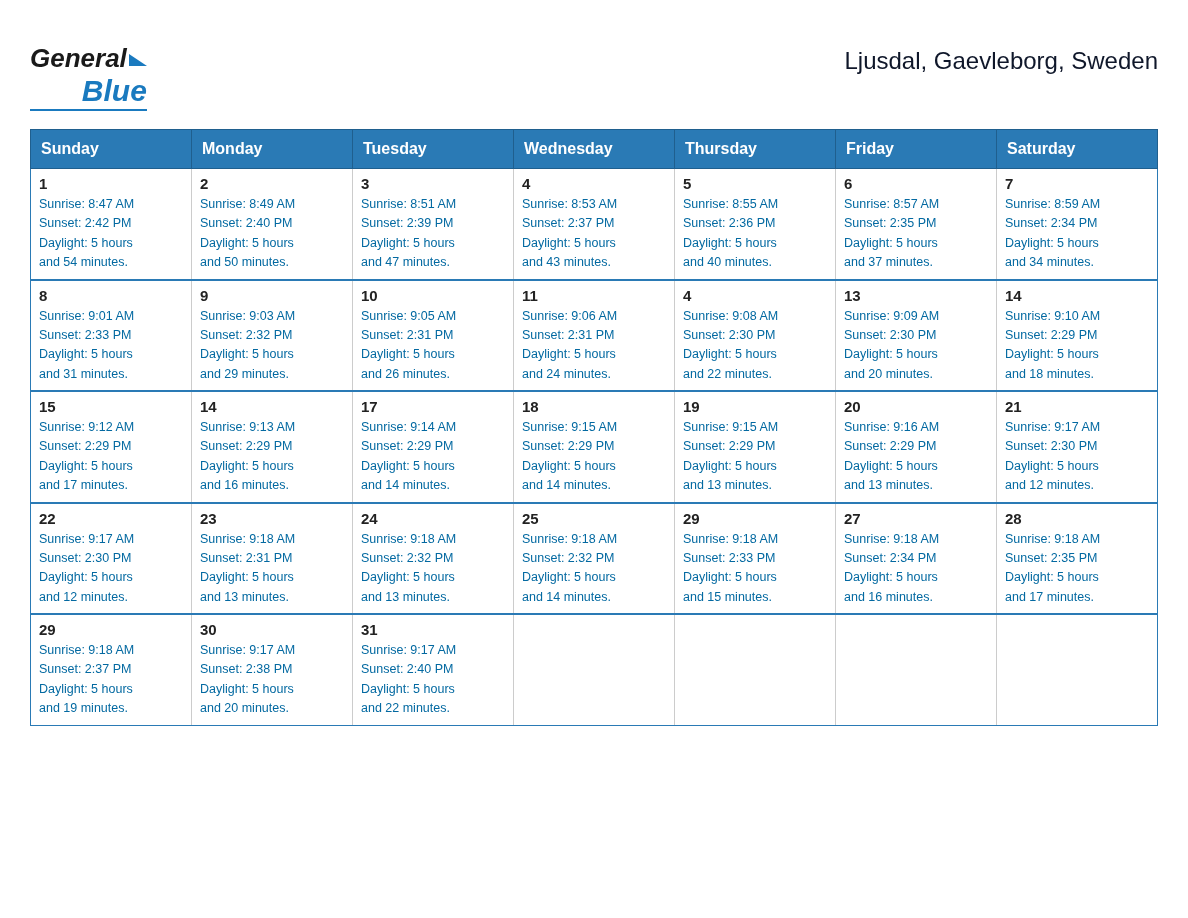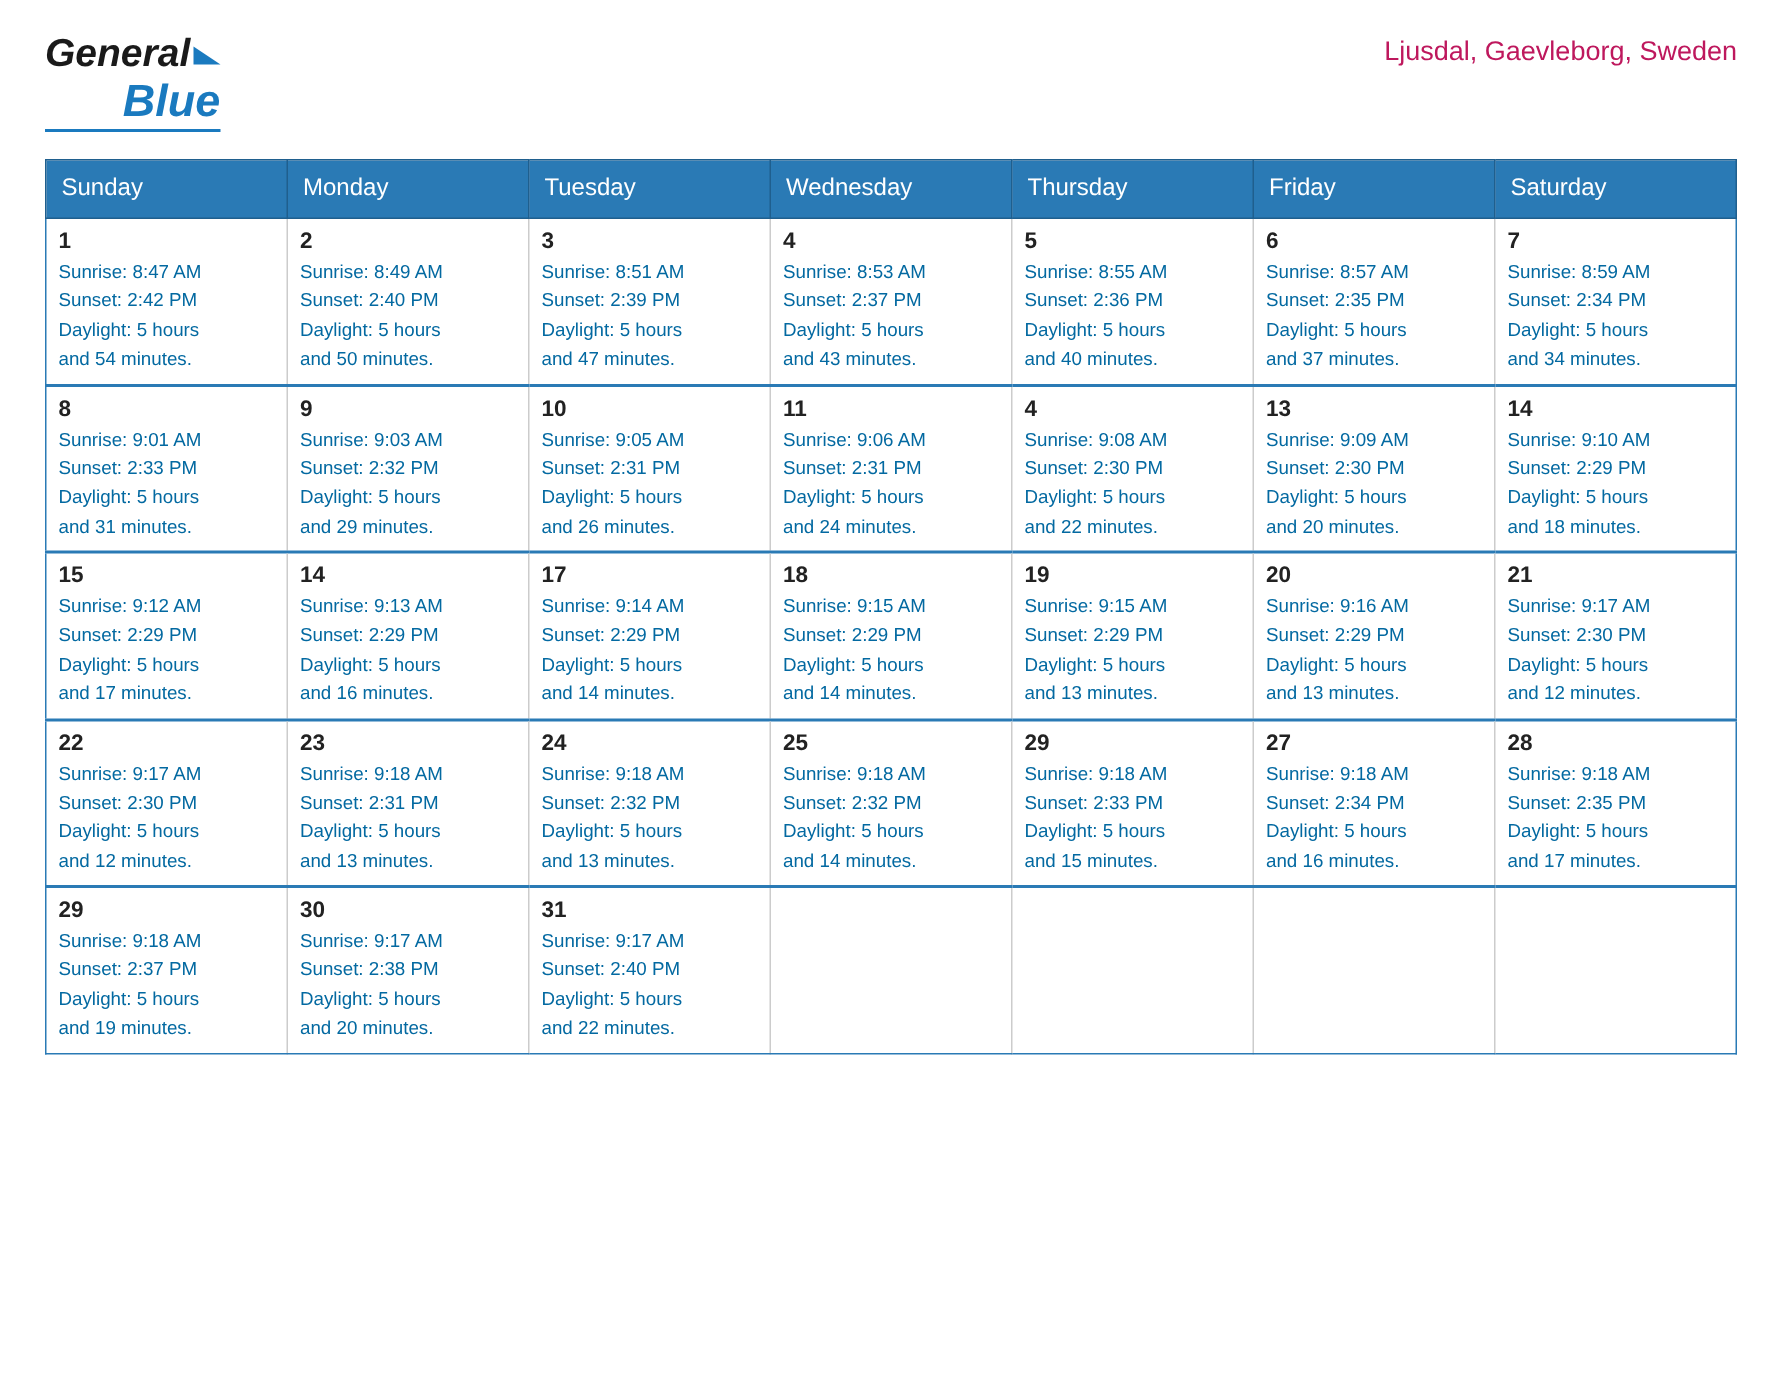--- a/index.html
+++ b/index.html
@@ -8,46 +8,47 @@
       background: #fff;
       width: 1188px;
       min-height: 918px;
       padding: 20px 30px;
     }
     .header {
       display: flex;
       justify-content: space-between;
       align-items: flex-start;
       margin-bottom: 18px;
+      margin-top: 23px;
     }
     .title-section {
       text-align: right;
     }
     .title-section h1 {
       font-size: 48px;
       font-weight: bold;
       color: #1a1a1a;
       line-height: 1.1;
     }
     .title-section h2 {
-      font-size: 18px;
+      font-size: 24px;
       font-weight: normal;
-      color: #be185d;
+      color: #0f172a;
       margin-top: 4px;
     }
     .calendar {
       width: 100%;
       border-collapse: collapse;
       border: 1px solid #2a7ab5;
     }
     .calendar th {
       background: #2a7ab5;
       color: #fff;
       font-size: 16px;
-      font-weight: normal;
+      font-weight: bold;
       padding: 10px 10px;
       text-align: left;
       border: 1px solid #1f5f8e;
     }
     .calendar td {
       vertical-align: top;
       padding: 6px 8px;
       border: 1px solid #ccc;
       width: calc(100% / 7);
       font-size: 13px;

